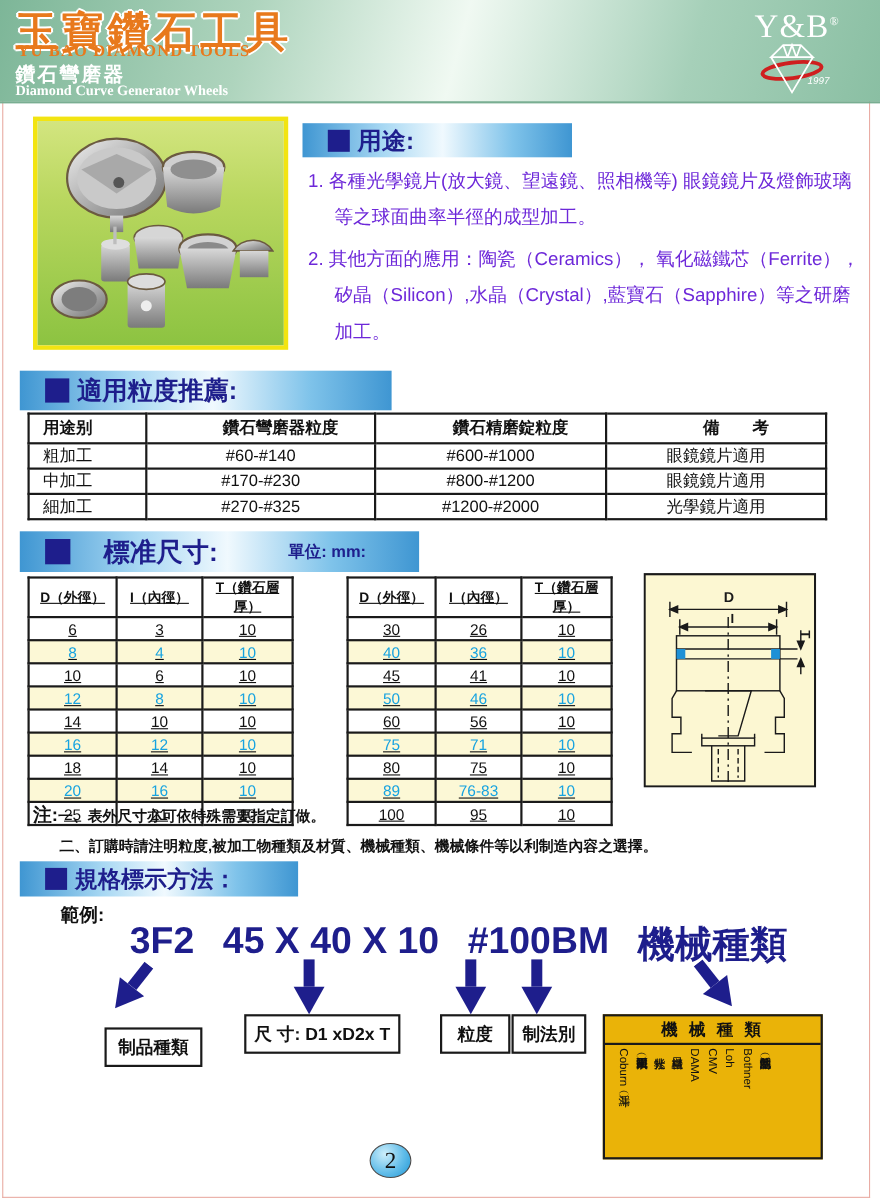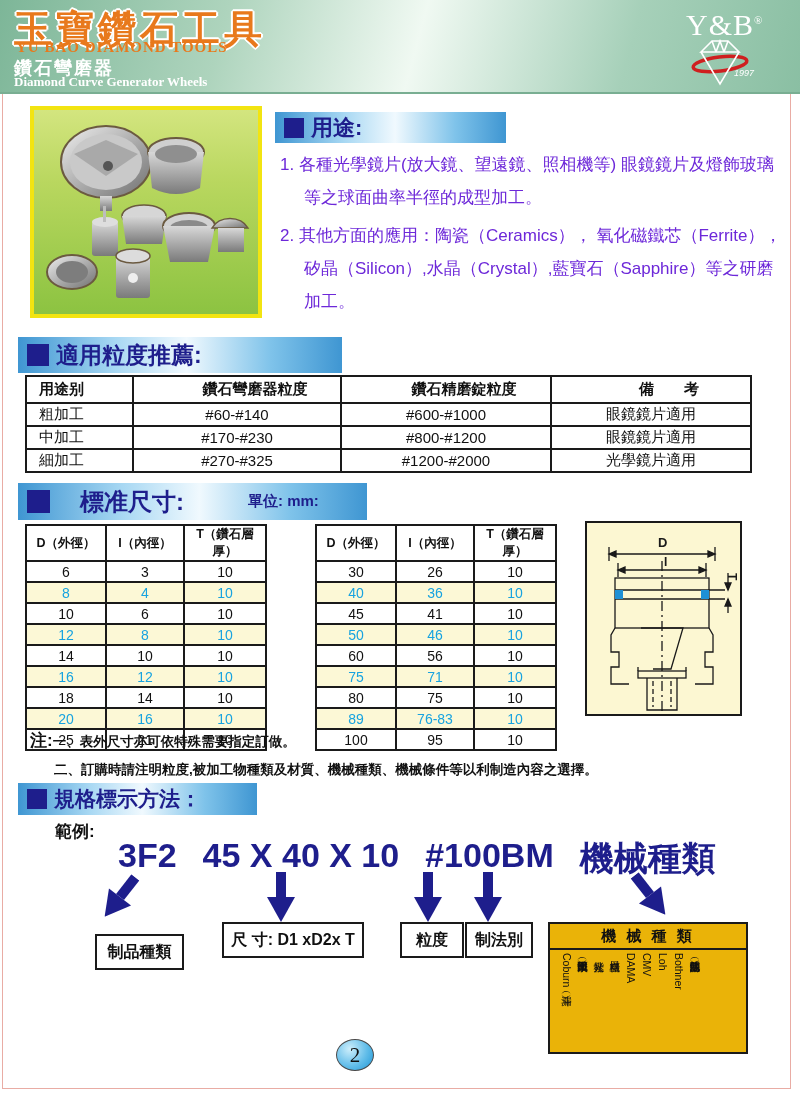--- a/index.html
+++ b/index.html
@@ -18,40 +18,40 @@
         font-size:15px;font-weight:bold;color:#e8791c;letter-spacing:1px;}
   .product-zh{position:absolute;left:14px;top:56px;font-size:18px;font-weight:bold;color:#fff;letter-spacing:2px;}
   .product-en{position:absolute;left:14px;top:74px;font-family:"Liberation Serif",serif;
         font-size:13px;font-weight:bold;color:#fff;}
   .logo{position:absolute;left:686px;top:8px;width:90px;height:80px;color:#fff;}
   .logo-text{font-family:"Liberation Serif",serif;font-size:30px;letter-spacing:1px;}
   .logo-text sup{font-size:11px;}
   .logo-svg{position:absolute;left:4px;top:30px;}
 
   
-  .band{position:absolute;display:flex;align-items:center;gap:7px;padding-left:9px;
+  .band{position:absolute;display:flex;align-items:center;gap:7px;padding-left:23px;
         background:linear-gradient(90deg,#3f96d2 0%,#a8d8f3 30%,#f0f9fe 52%,#7fc3ea 78%,#3f96d2 100%);
         color:#1e1e8c;font-weight:bold;}
   .band .sq{display:inline-block;background:#1e1e8c;}
 
   
   .photo{position:absolute;left:30px;top:106px;width:224px;height:204px;
         border:4px solid #f2e411;background:linear-gradient(180deg,#d3e57f 0%,#b9d75f 35%,#8cc341 100%);}
 
   
   .usage-text{position:absolute;left:280px;top:148px;width:508px;font-size:17px;line-height:33px;color:#6d28d9;}
   .usage-text p{margin:0 0 5px 0;padding-left:24px;text-indent:-24px;}
 
   
   table{border-collapse:collapse;table-layout:fixed;}
   td,th{border:2px solid #1a1a1a;text-align:center;padding:0;font-weight:normal;}
   .grit-table{position:absolute;left:25px;top:375px;width:725px;}
   .grit-table th{height:25px;font-size:15px;font-weight:bold;padding-left:36px;}
   .grit-table td{height:21px;font-size:15px;}
-  .dim-table{position:absolute;width:240px;}
+  .dim-table{position:absolute;width:240px;text-decoration:underline;}
   .dim-table th{height:20px;font-size:12.5px;font-weight:bold;}
   .dim-table td{height:19px;font-size:14px;}
   .dim-table tr.hl td{background:#fcf8d6;color:#17a3e0;}
 
   
   .diagram{position:absolute;left:585px;top:521px;}
 
   
   .notes{position:absolute;left:30px;top:729px;font-size:13.5px;font-weight:bold;color:#111;}
   .notes .prefix{font-size:17px;}

